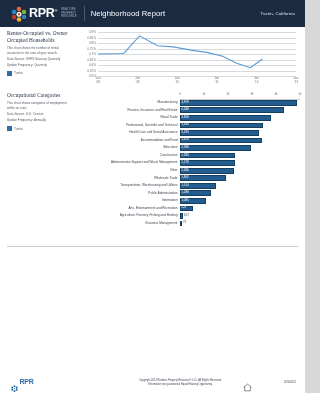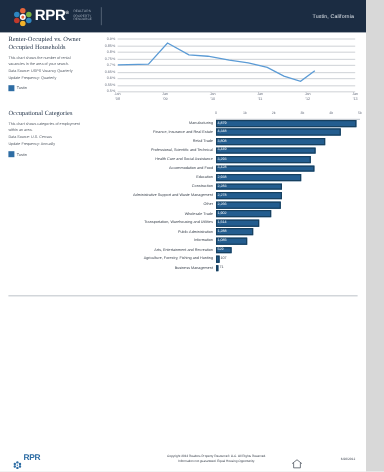--- a/index.html
+++ b/index.html
@@ -286,20 +286,21 @@
         </svg>
       </div>
       <div class="logo-text"><span>RPR</span><span class="logo-tm">®</span></div>
       <div class="logo-sub">
         <div>REALTORS</div>
         <div>PROPERTY</div>
         <div>RESOURCE</div>
       </div>
     </div>
     <div class="hdr-divider"></div>
+    <div class="hdr-title">Neighborhood Report</div>
     <div class="hdr-loc">Tustin, California</div>
   </div>
 
   <div class="content">
 
     <div class="section" style="height:63px;">
       <div class="side" style="top:3px;">
         <h2>Renter-Occupied vs. Owner Occupied Households</h2>
         <p>This chart shows the number of rental vacancies in the area of your search.</p>
         <p class="meta">Data Source: USPS Vacancy Quarterly</p>

